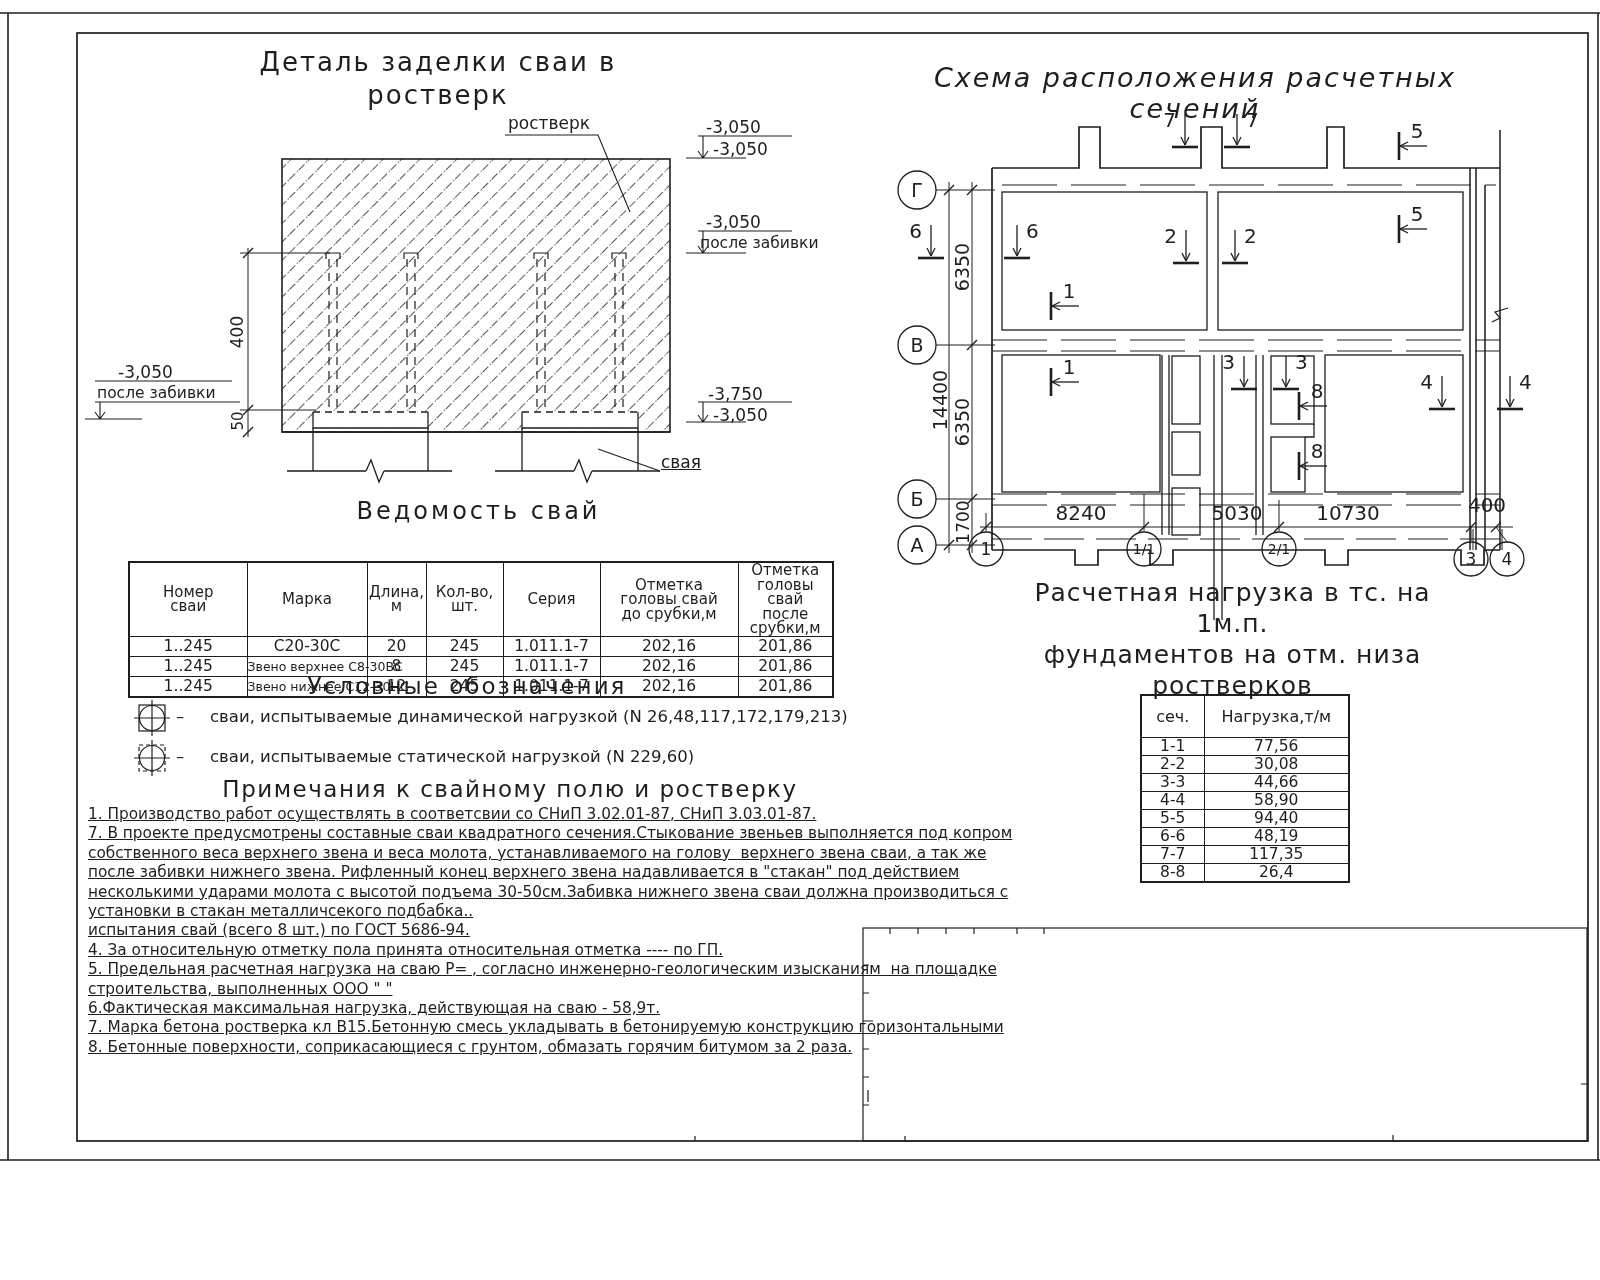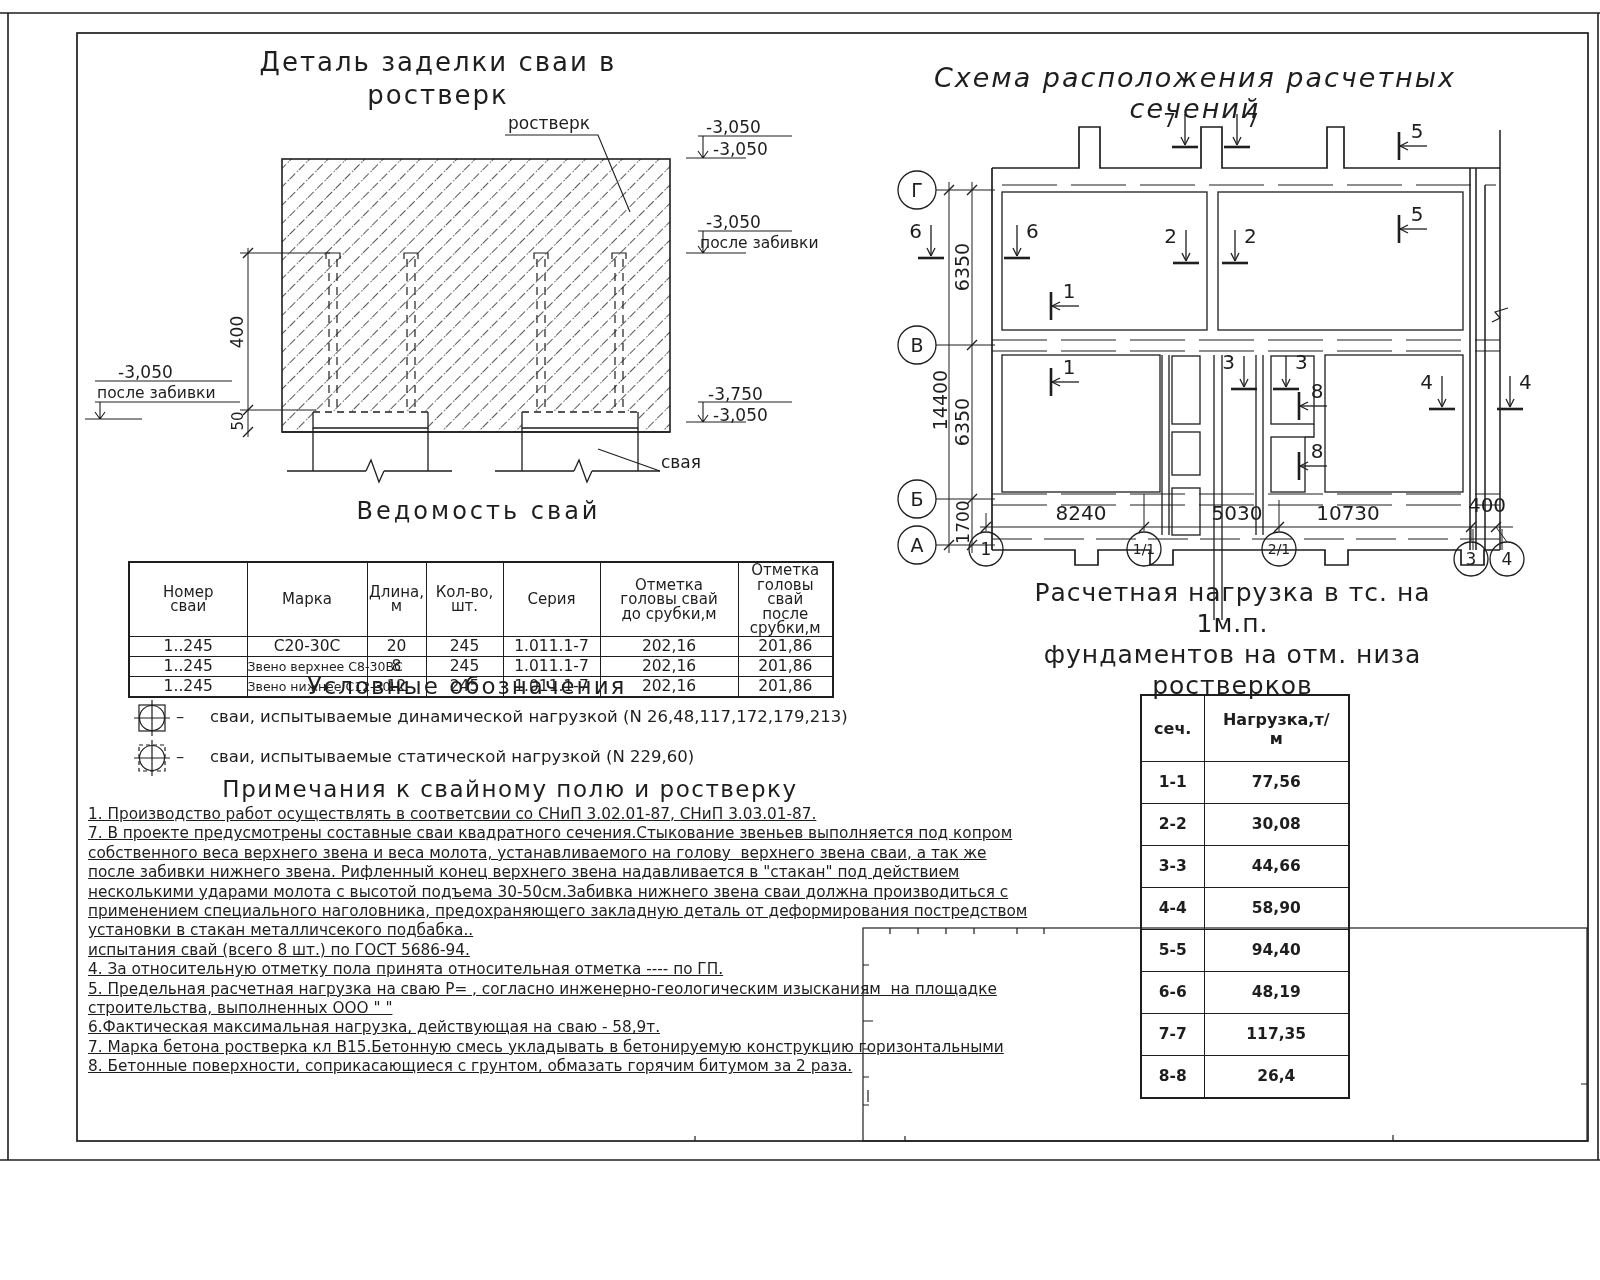--- a/index.html
+++ b/index.html
@@ -13,21 +13,21 @@
   table{border-collapse:collapse;table-layout:fixed;background:transparent;}
   #pile-table{border:2px solid #1e1e1e;}
   #pile-table th,#pile-table td{border:1px solid #1e1e1e;text-align:center;vertical-align:middle;
     padding:0;font-weight:400;}
   #pile-table th{height:57px;font-size:15px;line-height:14.5px;white-space:pre-line;}
   #pile-table td{height:19px;font-size:15.5px;}
   #pile-table tbody tr:nth-child(2) td:nth-child(2),
   #pile-table tbody tr:nth-child(3) td:nth-child(2){font-size:12.5px;white-space:nowrap;}
   #load-table{border:2px solid #1e1e1e;}
   #load-table th,#load-table td{border:1px solid #1e1e1e;text-align:center;vertical-align:middle;
-    padding:12px;font-weight:700;}
+    padding:0;font-weight:400;}
   #load-table th{height:41px;font-size:16px;}
   #load-table td{height:17px;font-size:15.5px;line-height:15px;}
   
   .legend-row{display:flex;align-items:center;font-size:16.5px;}
   .legend-dash{display:inline-block;width:34px;text-align:left;}
   
   #notes div{white-space:pre;font-size:15.3px;line-height:19.4px;text-decoration:underline;}
   .pre{white-space:pre-line;}
 </style>
 </head>
@@ -250,21 +250,21 @@
         <text x="1471" y="565.12" font-size="17" text-anchor="middle">3</text>
         <circle cx="1507" cy="559" r="17" fill="none" stroke="#1e1e1e" stroke-width="1.3"></circle>
         <text x="1507" y="565.12" font-size="17" text-anchor="middle">4</text>
       </g>
 </svg>
 
 <div class="abs ttl pre" style="left:238px;top:46px;width:400px;font-size:26px;line-height:33px;">Деталь заделки сваи в
 ростверк</div>
 
 <div class="abs" style="left:508px;top:113px;font-size:17px;">ростверк</div>
-<div class="abs" style="left:661px;top:452px;font-size:17px;">свая</div>
+<div class="abs" style="left:661px;top:452px;font-size:17px;text-decoration:underline;">свая</div>
 
 <div class="abs" style="left:706px;top:117px;font-size:17px;">-3,050</div>
 <div class="abs" style="left:713px;top:139px;font-size:17px;">-3,050</div>
 <div class="abs" style="left:706px;top:212px;font-size:17px;">-3,050</div>
 <div class="abs" style="left:700px;top:234px;font-size:15.5px;">после забивки</div>
 <div class="abs" style="left:708px;top:384px;font-size:17px;">-3,750</div>
 <div class="abs" style="left:713px;top:405px;font-size:17px;">-3,050</div>
 <div class="abs" style="left:118px;top:362px;font-size:17px;">-3,050</div>
 <div class="abs" style="left:97px;top:384px;font-size:15.5px;">после забивки</div>
 
@@ -355,21 +355,20 @@
   <span>сваи, испытываемые статической нагрузкой (N 229,60)</span>
 </div>
 
 <div class="abs ttl" style="left:175px;top:776px;width:670px;font-size:23px;letter-spacing:1.5px;">Примечания к свайному полю и ростверку</div>
 <div id="notes" class="abs" style="left:88px;top:805px;width:765px;">
       <div>1. Производство работ осуществлять в соответсвии со СНиП 3.02.01-87, СНиП 3.03.01-87.</div>
       <div>7. В проекте предусмотрены составные сваи квадратного сечения.Стыкование звеньев выполняется под копром</div>
       <div>собственного веса верхнего звена и веса молота, устанавливаемого на голову  верхнего звена сваи, а так же</div>
       <div>после забивки нижнего звена. Рифленный конец верхнего звена надавливается в "стакан" под действием</div>
       <div>несколькими ударами молота с высотой подъема 30-50см.Забивка нижнего звена сваи должна производиться с</div>
-      <div>применением специального наголовника, предохраняющего закладную деталь от деформирования постредством</div>
       <div>установки в стакан металличсекого подбабка..</div>
       <div>испытания свай (всего 8 шт.) по ГОСТ 5686-94.</div>
       <div>4. За относительную отметку пола принята относительная отметка ---- по ГП.</div>
       <div>5. Предельная расчетная нагрузка на сваю Р= , согласно инженерно-геологическим изысканиям  на площадке</div>
       <div>строительства, выполненных ООО " "</div>
       <div>6.Фактическая максимальная нагрузка, действующая на сваю - 58,9т.</div>
       <div>7. Марка бетона ростверка кл В15.Бетонную смесь укладывать в бетонируемую конструкцию горизонтальными</div>
       <div>8. Бетонные поверхности, соприкасающиеся с грунтом, обмазать горячим битумом за 2 раза.</div>
     </div>
 

